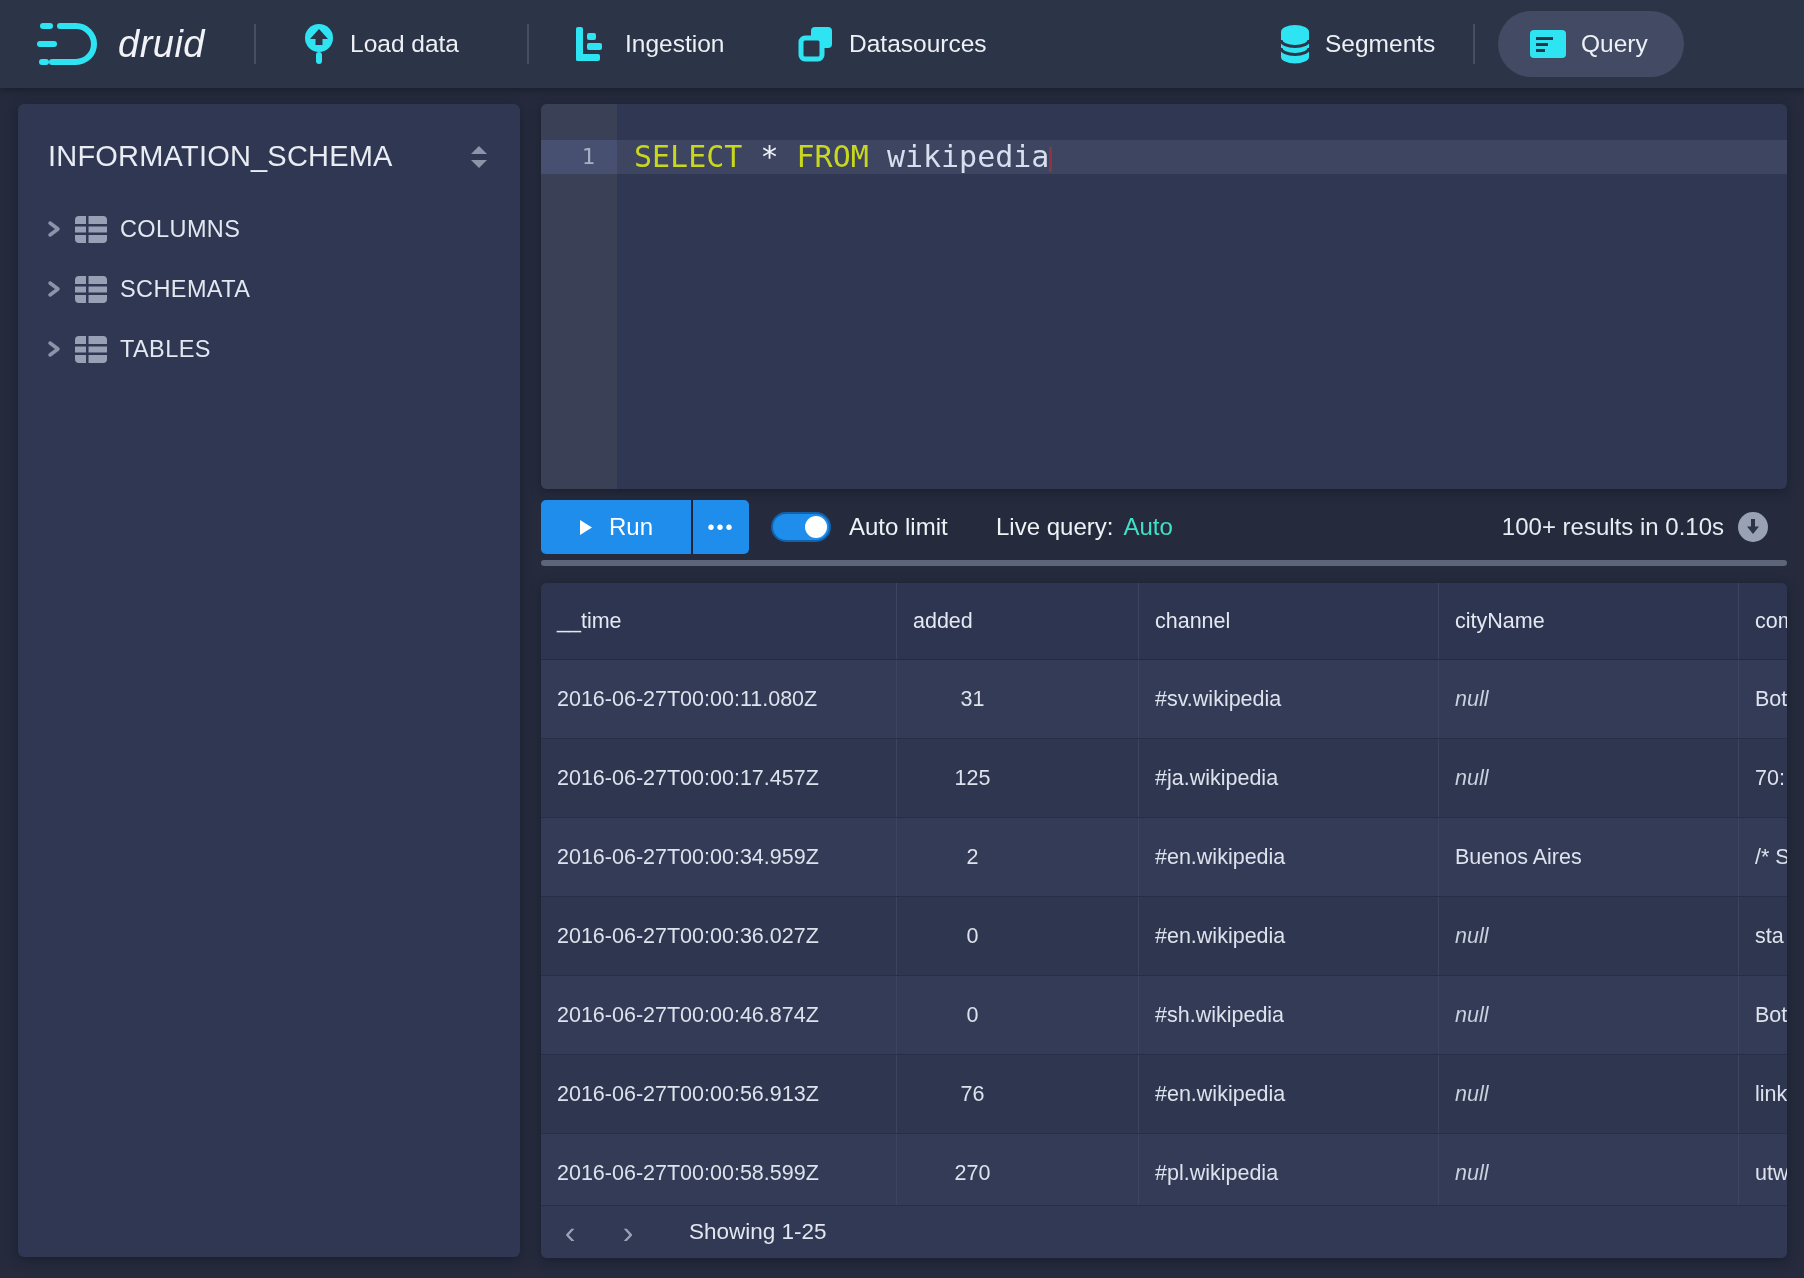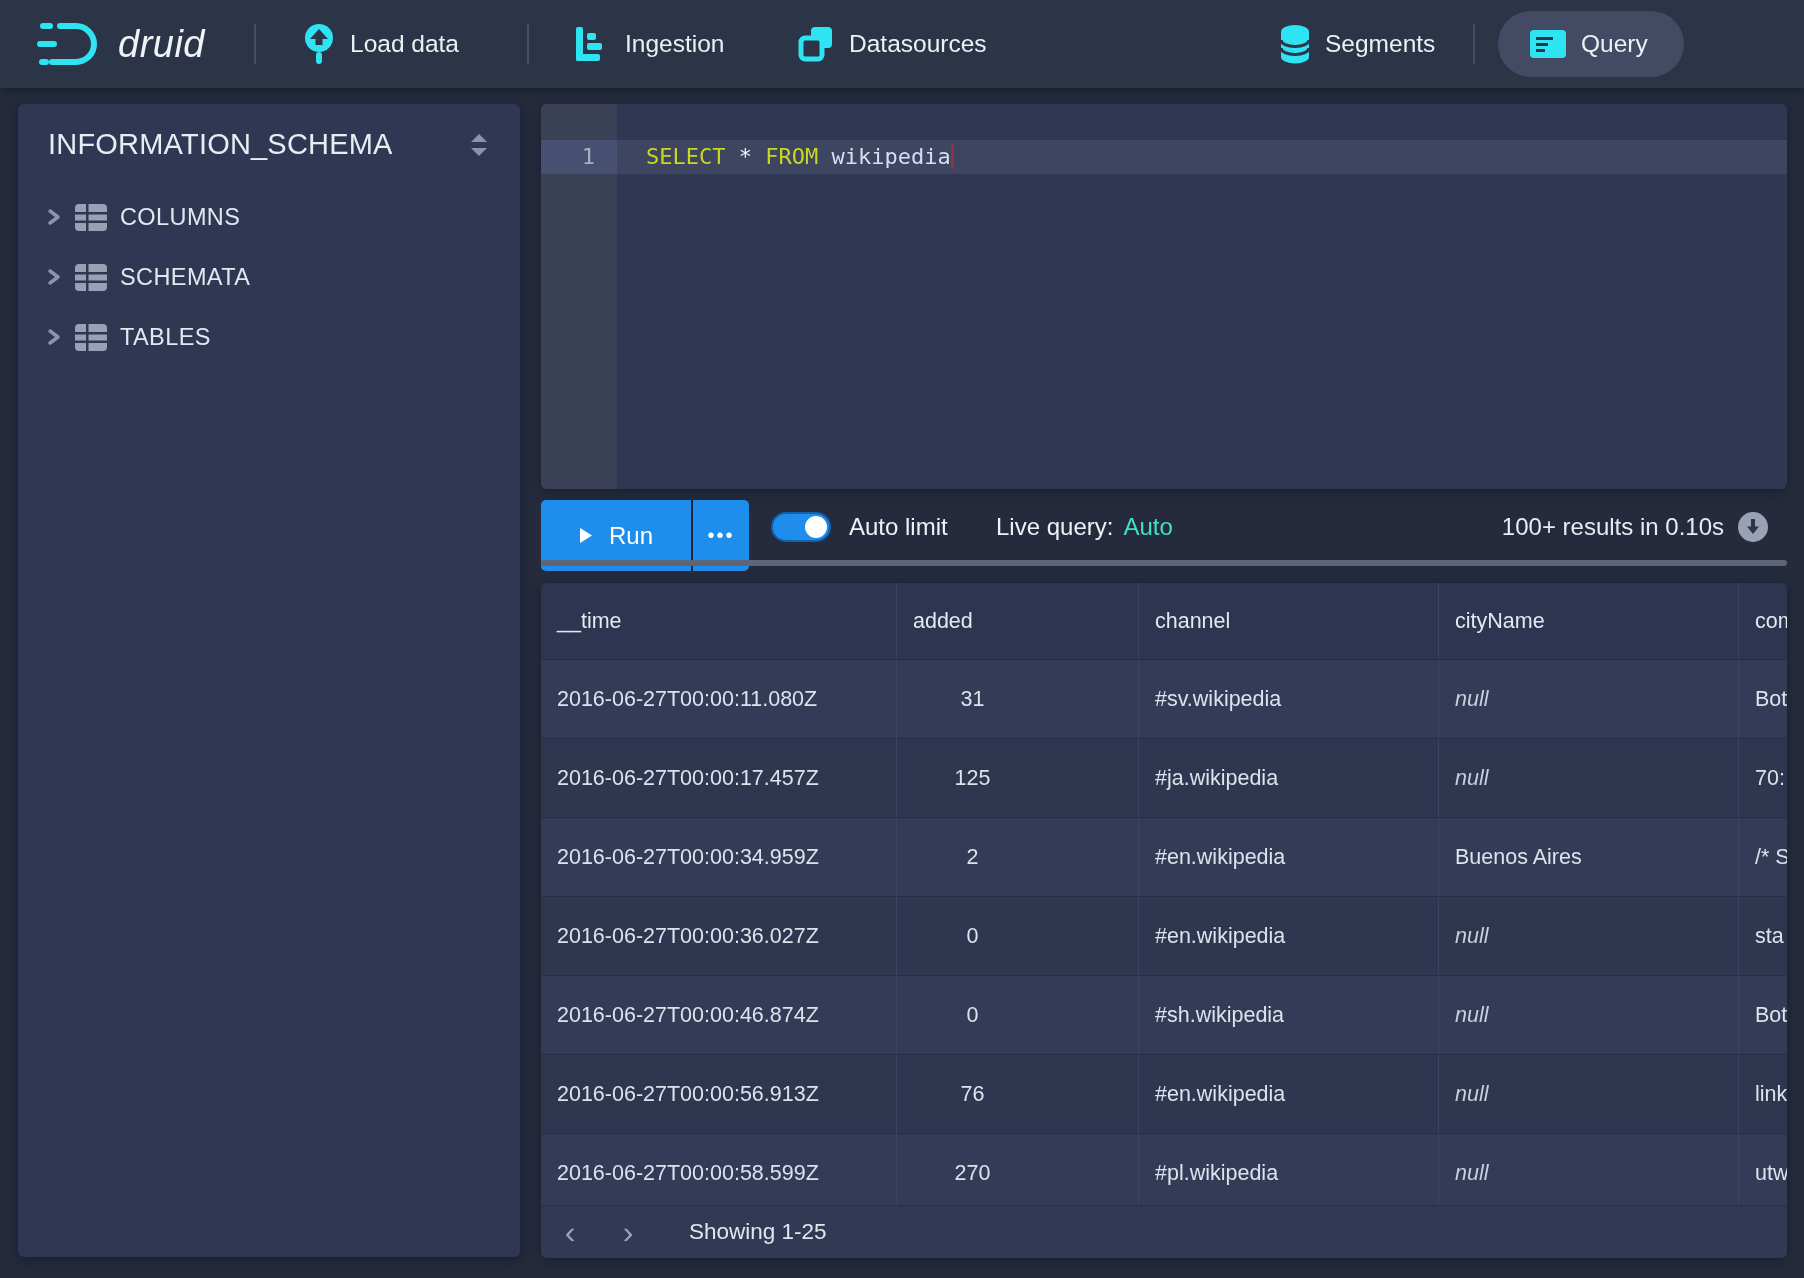--- a/index.html
+++ b/index.html
@@ -13,45 +13,45 @@
   .brand-text{font-size:38px;font-style:italic;font-weight:400;color:#f1f3f7;letter-spacing:.5px;}
   .nav-divider{position:absolute;top:24px;width:2px;height:40px;background:#454e63;}
   .nav-item{position:absolute;top:0;height:88px;display:flex;align-items:center;gap:14px;cursor:pointer;}
   .nav-label{font-size:24.5px;color:#edf0f5;white-space:nowrap;}
   .nav-pill{position:absolute;top:11px;height:66px;border-radius:33px;background:#424b63;
             display:flex;align-items:center;gap:15px;padding:0 36px 0 32px;cursor:pointer;}
 
   
   .sidebar{position:absolute;left:18px;top:104px;width:502px;height:1153px;background:#2f3752;
            border-radius:6px;box-shadow:0 3px 12px rgba(10,14,24,.4);}
-  .sb-head{display:flex;align-items:center;justify-content:space-between;padding:24px 28px 0 30px;}
+  .sb-head{display:flex;align-items:center;justify-content:space-between;padding:36px 28px 0 30px;}
   .sb-title{font-size:29px;color:#e9ecf3;letter-spacing:.2px;}
   .sb-sort{width:26px;height:26px;display:flex;align-items:center;justify-content:center;cursor:pointer;}
   .sb-items{margin-top:26px;}
   .sb-item{height:60px;display:flex;align-items:center;padding-left:28px;gap:13px;cursor:pointer;}
   .sb-item-label{font-size:23.5px;color:#e2e7f0;letter-spacing:.4px;}
 
   
   .editor{position:absolute;left:541px;top:104px;width:1246px;height:385px;background:#2f3752;
           border-radius:6px;box-shadow:0 3px 12px rgba(10,14,24,.4);overflow:hidden;}
   .gutter{position:absolute;left:0;top:0;width:76px;height:385px;background:#3a4157;}
   .ed-line{position:absolute;left:0;right:0;top:36px;height:34px;}
   .gutter-cell{position:absolute;left:0;top:0;width:76px;height:34px;background:#475070;
                font-family:"DejaVu Sans Mono",monospace;font-size:22px;color:#a8b0c2;
                text-align:right;line-height:34px;padding-right:22px;box-sizing:border-box;}
   .code-line{position:absolute;left:76px;right:0;top:0;height:34px;background:#3d4560;
-             font-family:"DejaVu Sans Mono",monospace;font-size:22px;line-height:34px;
-             padding-left:29px;white-space:pre;cursor:text;}
+             font-family:"DejaVu Sans Mono",monospace;font-size:30px;line-height:34px;
+             padding-left:17px;white-space:pre;cursor:text;}
   .tok-kw{color:#c9d81d;}
   .tok-op{color:#eef1f5;}
   .tok-id{color:#d6dff0;}
   .caret{display:inline-block;width:3px;height:25px;background:#8e3340;vertical-align:-5px;}
 
   
-  .runbar-btn{position:absolute;left:541px;top:500px;height:71px;display:flex;cursor:pointer;}
+  .runbar-btn{position:absolute;left:541px;top:500px;height:54px;display:flex;cursor:pointer;}
   .run-main{width:150px;background:#1e8deb;border-radius:5px 0 0 5px;display:flex;align-items:center;
             justify-content:center;gap:16px;font-size:24px;color:#ffffff;}
   .run-sep{width:2px;background:#1b2437;}
   .run-more{width:56px;background:#1e8deb;border-radius:0 5px 5px 0;display:flex;align-items:center;
             justify-content:center;color:#ffffff;font-size:20px;letter-spacing:2px;}
   .switch{position:absolute;left:771px;top:512px;width:60px;height:30px;border-radius:16px;
           background:#1e8deb;border:2px solid #1062ad;box-sizing:border-box;cursor:pointer;}
   .knob{position:absolute;right:2px;top:2px;width:22px;height:22px;border-radius:50%;background:#ffffff;}
   .autolimit{position:absolute;left:849px;top:500px;height:54px;display:flex;align-items:center;
              font-size:24px;color:#eef1f5;}

